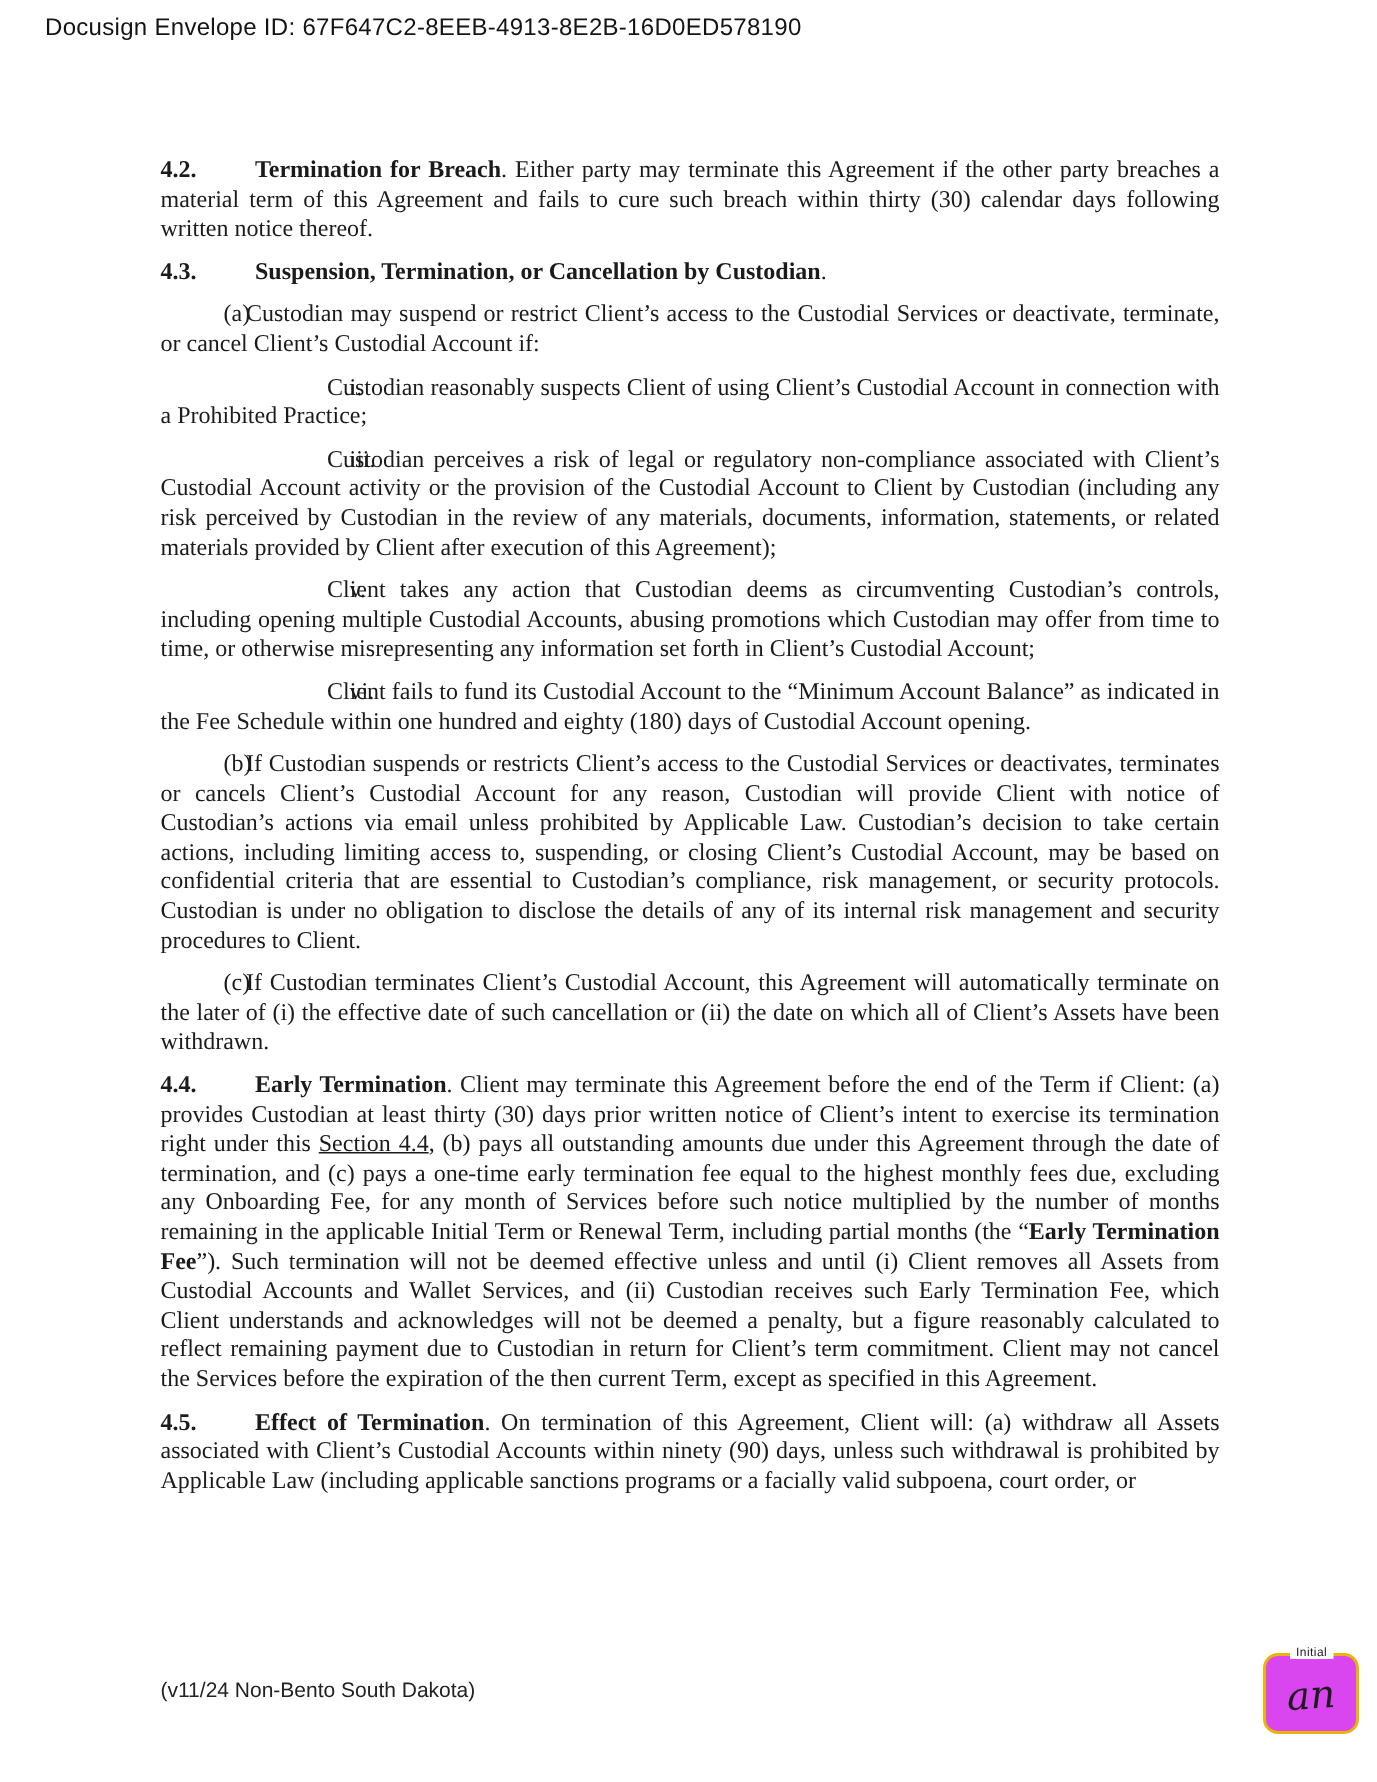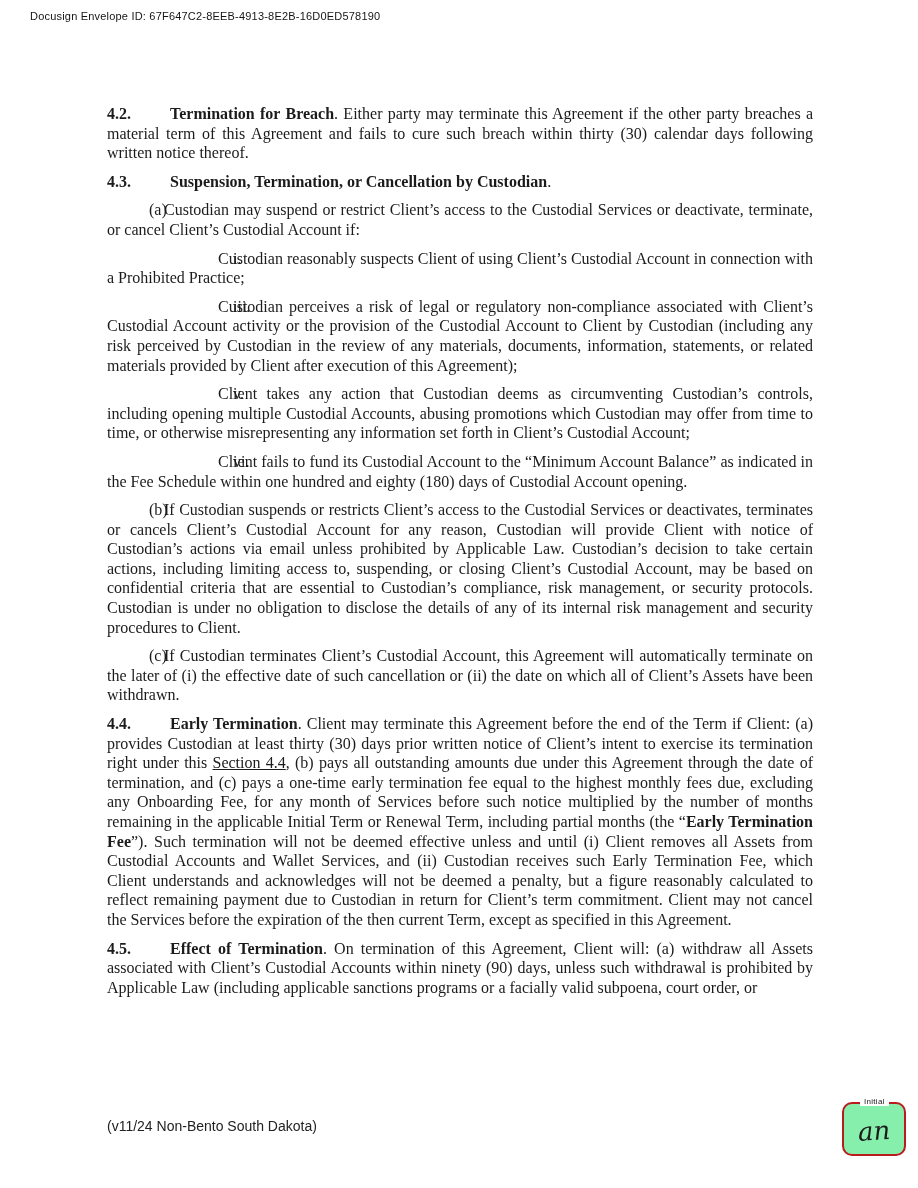--- a/index.html
+++ b/index.html
@@ -13,21 +13,21 @@
     background: #ffffff;
     font-family: "Liberation Serif", serif;
     color: #1b1b1b;
     overflow: hidden;
   }
 
   .envelope-header {
     position: absolute;
     top: 10px; left: 30px;
     font-family: "Liberation Sans", sans-serif;
-    font-size: 11px;
+    font-size: 16px;
     letter-spacing: 0.2px;
     color: #141414;
   }
 
   .doc-body {
     position: absolute;
     top: 104px; left: 107px;
     width: 706px;
     text-align: justify;
     font-size: 16px;
@@ -52,23 +52,23 @@
     left: 107px; top: 1118px;
     font-family: "Liberation Sans", sans-serif;
     font-size: 14px;
     color: #222222;
   }
 
   .initial-field {
     position: absolute;
     left: 842px; top: 1102px;
     width: 64px; height: 54px;
-    border: 2px solid #b91c1c;
+    border: 2px solid #eab308;
     border-radius: 10px;
-    background: #86efac;
+    background: #d946ef;
     cursor: pointer;
   }
 
   .initial-tab-label {
     position: absolute;
     top: -7px; left: 16px;
     background: #ffffff;
     padding: 0 4px;
     font-family: "Liberation Sans", sans-serif;
     font-size: 8px;

